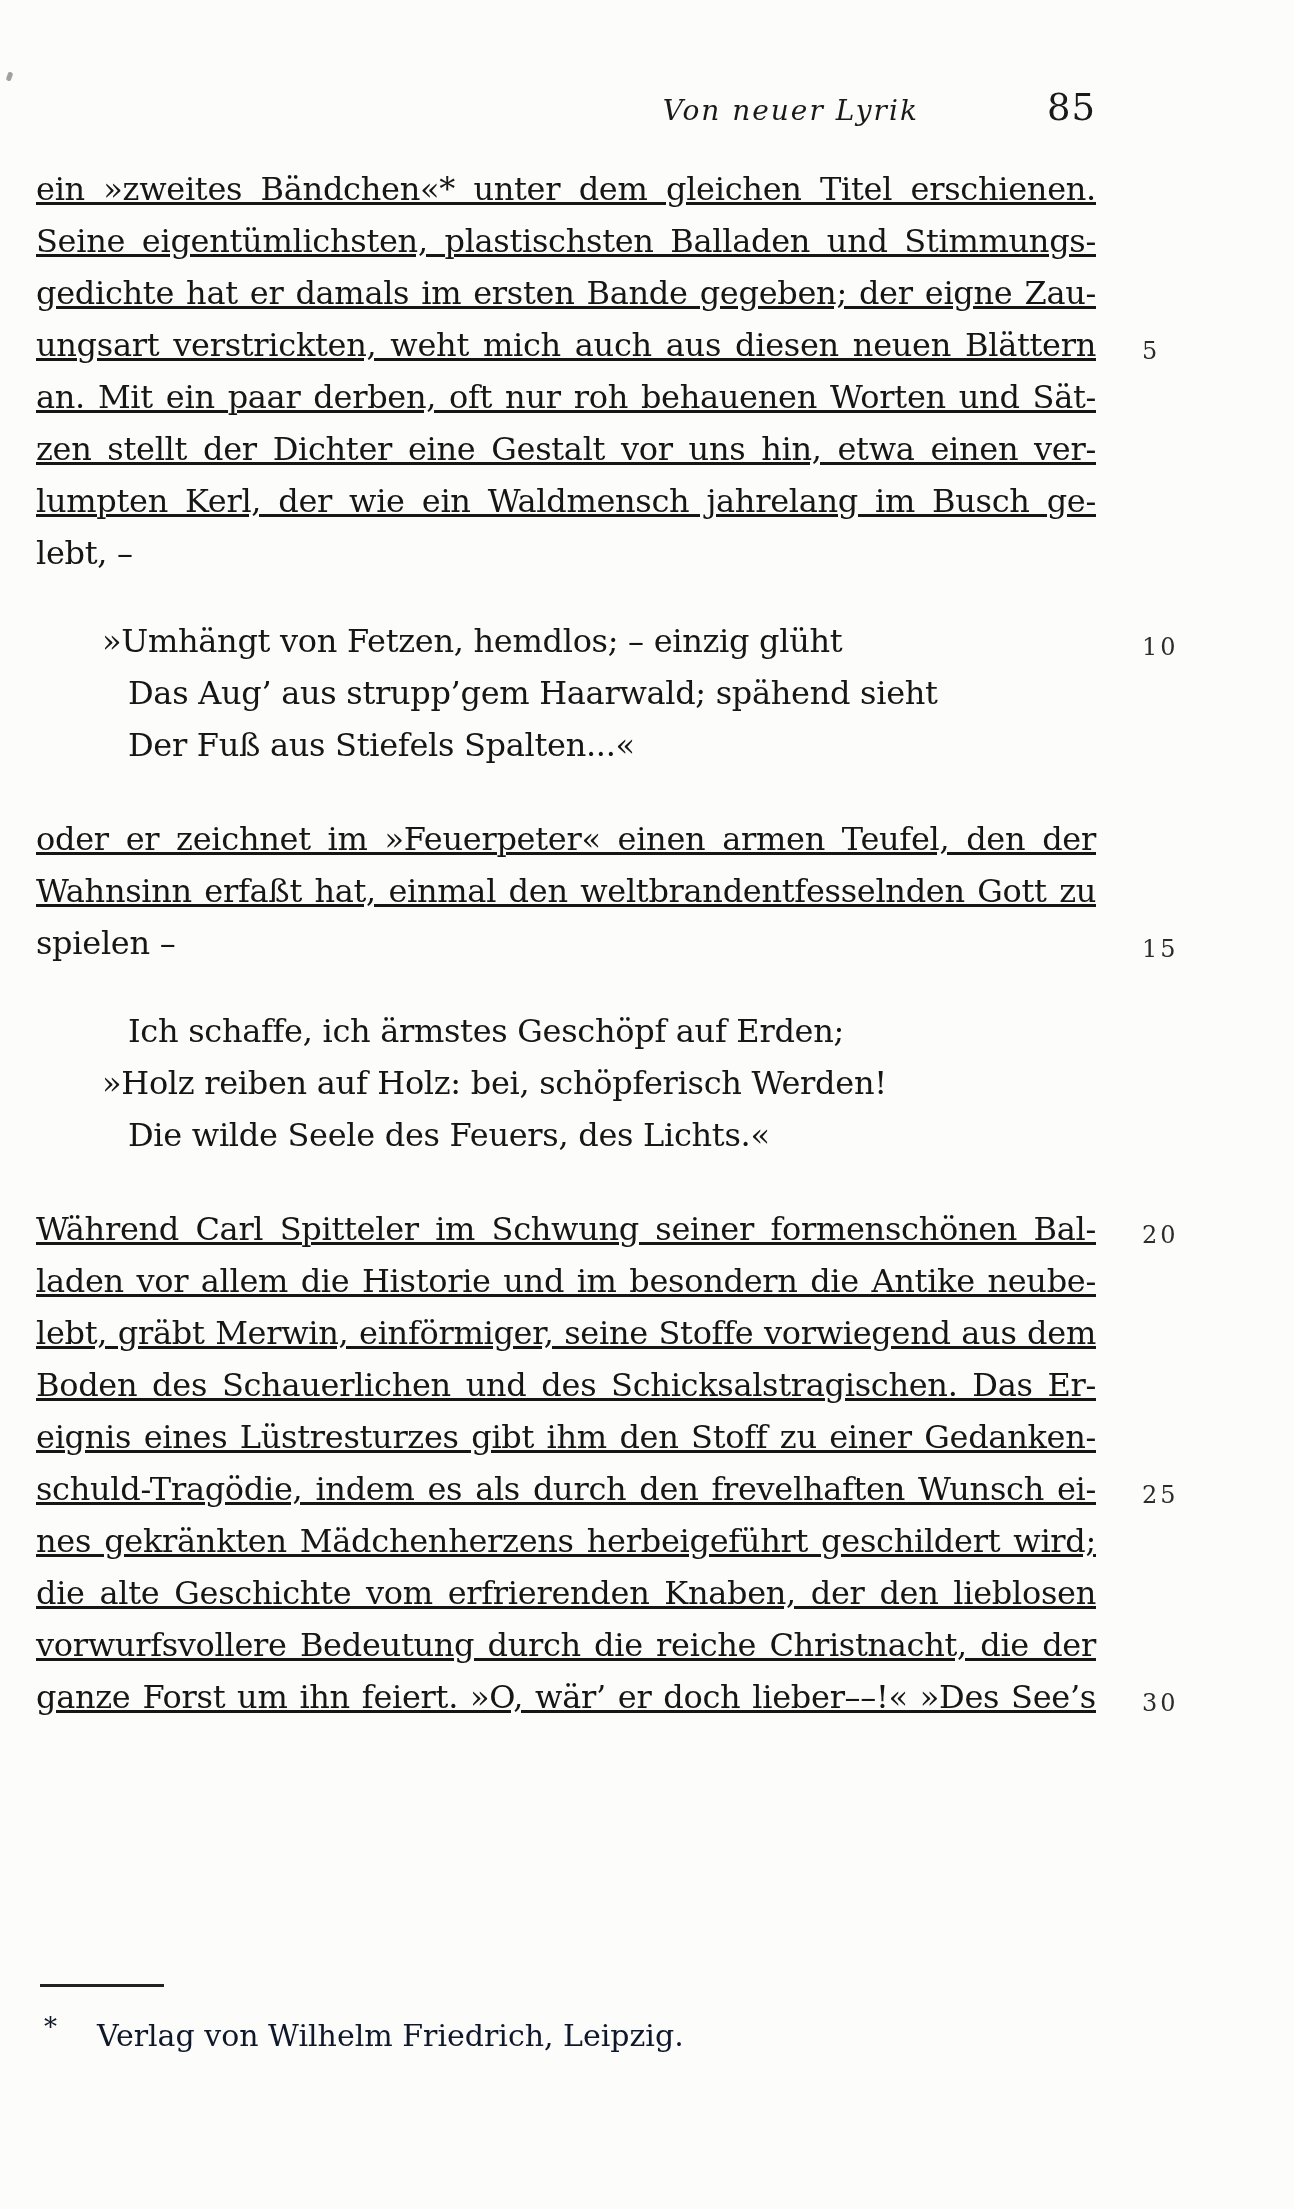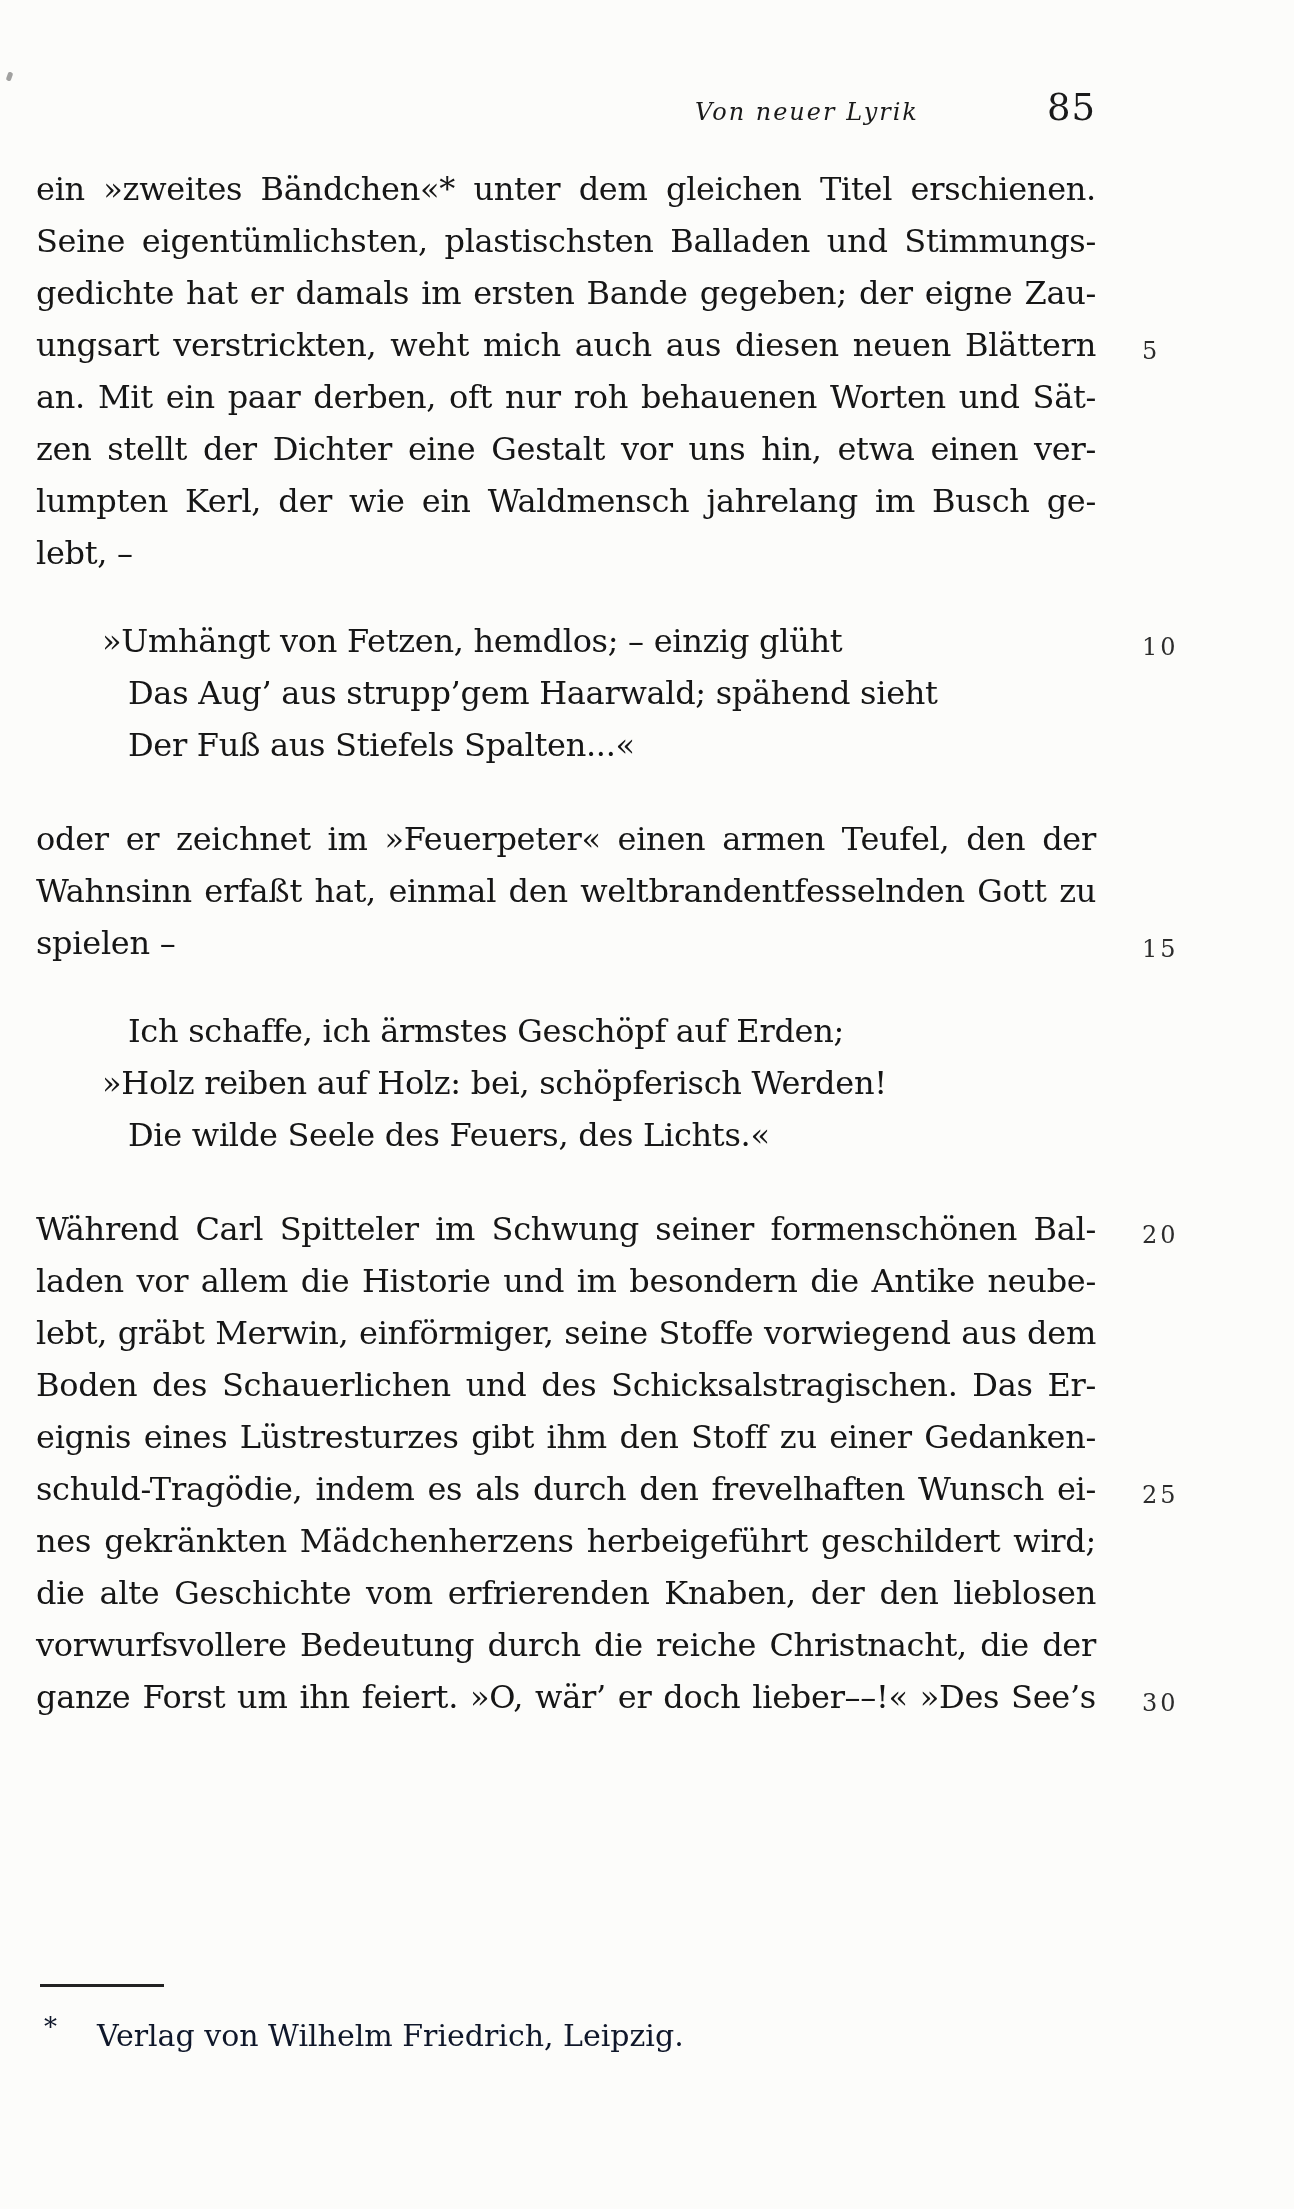--- a/index.html
+++ b/index.html
@@ -26,21 +26,21 @@
   .running-head {
     position: absolute;
     left: 36px; top: 86px;
     width: 1060px;
     display: flex;
     justify-content: flex-end;
     align-items: baseline;
   }
   .running-head .title {
     font-style: italic;
-    font-size: 24px;
+    font-size: 28px;
     letter-spacing: 2px;
     color: #1a1a1a;
   }
   .running-head .pagenum {
     font-size: 37px;
     margin-left: 128px;
     letter-spacing: 1px;
     color: #1a1a1a;
   }
   .text-column {
@@ -56,20 +56,21 @@
   .block.verse { margin-top: 36px; margin-bottom: 42px; margin-left: 66px; }
   .line {
     position: relative;
     height: 52px;
     white-space: nowrap;
   }
   .paragraph .line.just {
     white-space: normal;
     text-align: justify;
     text-align-last: justify;
+    text-decoration: underline;
     -moz-text-align-last: justify;
   }
   .verse .line { padding-left: 26px; }
   .verse .line.hang { padding-left: 0; }
   .line-num {
     position: absolute;
     top: 6px;
     right: -100px;
     width: 90px;
     text-align: left;

